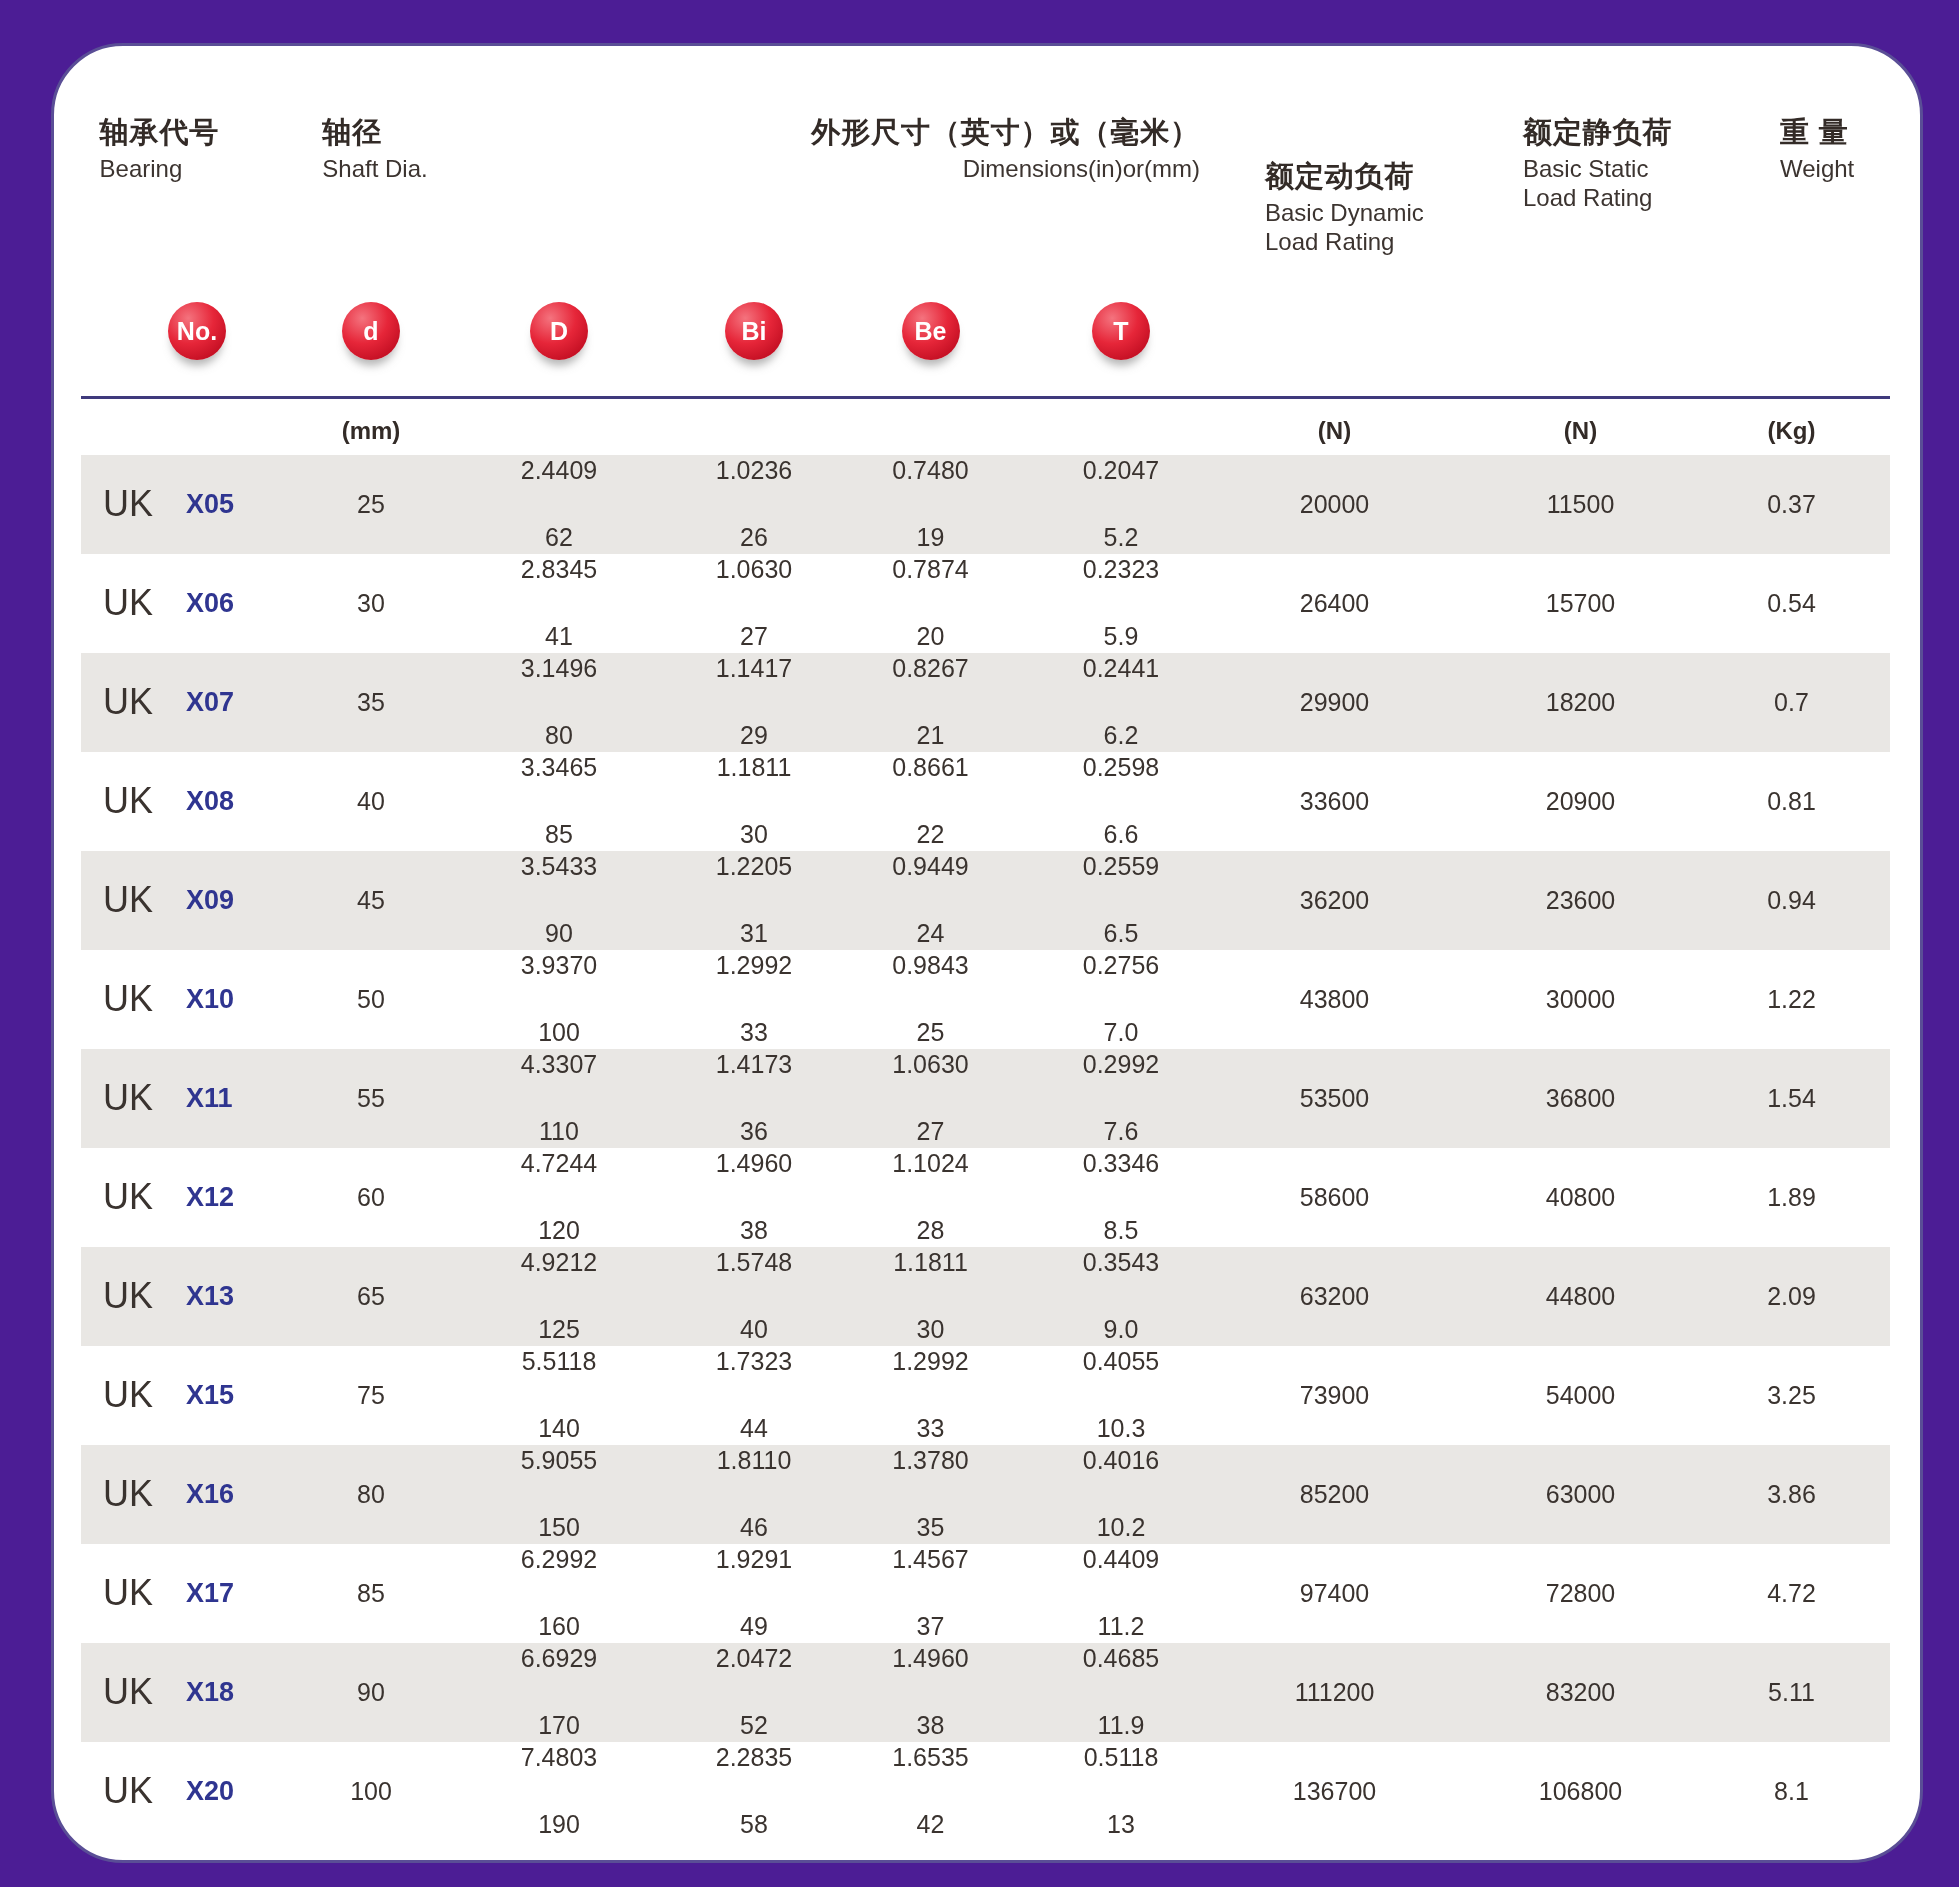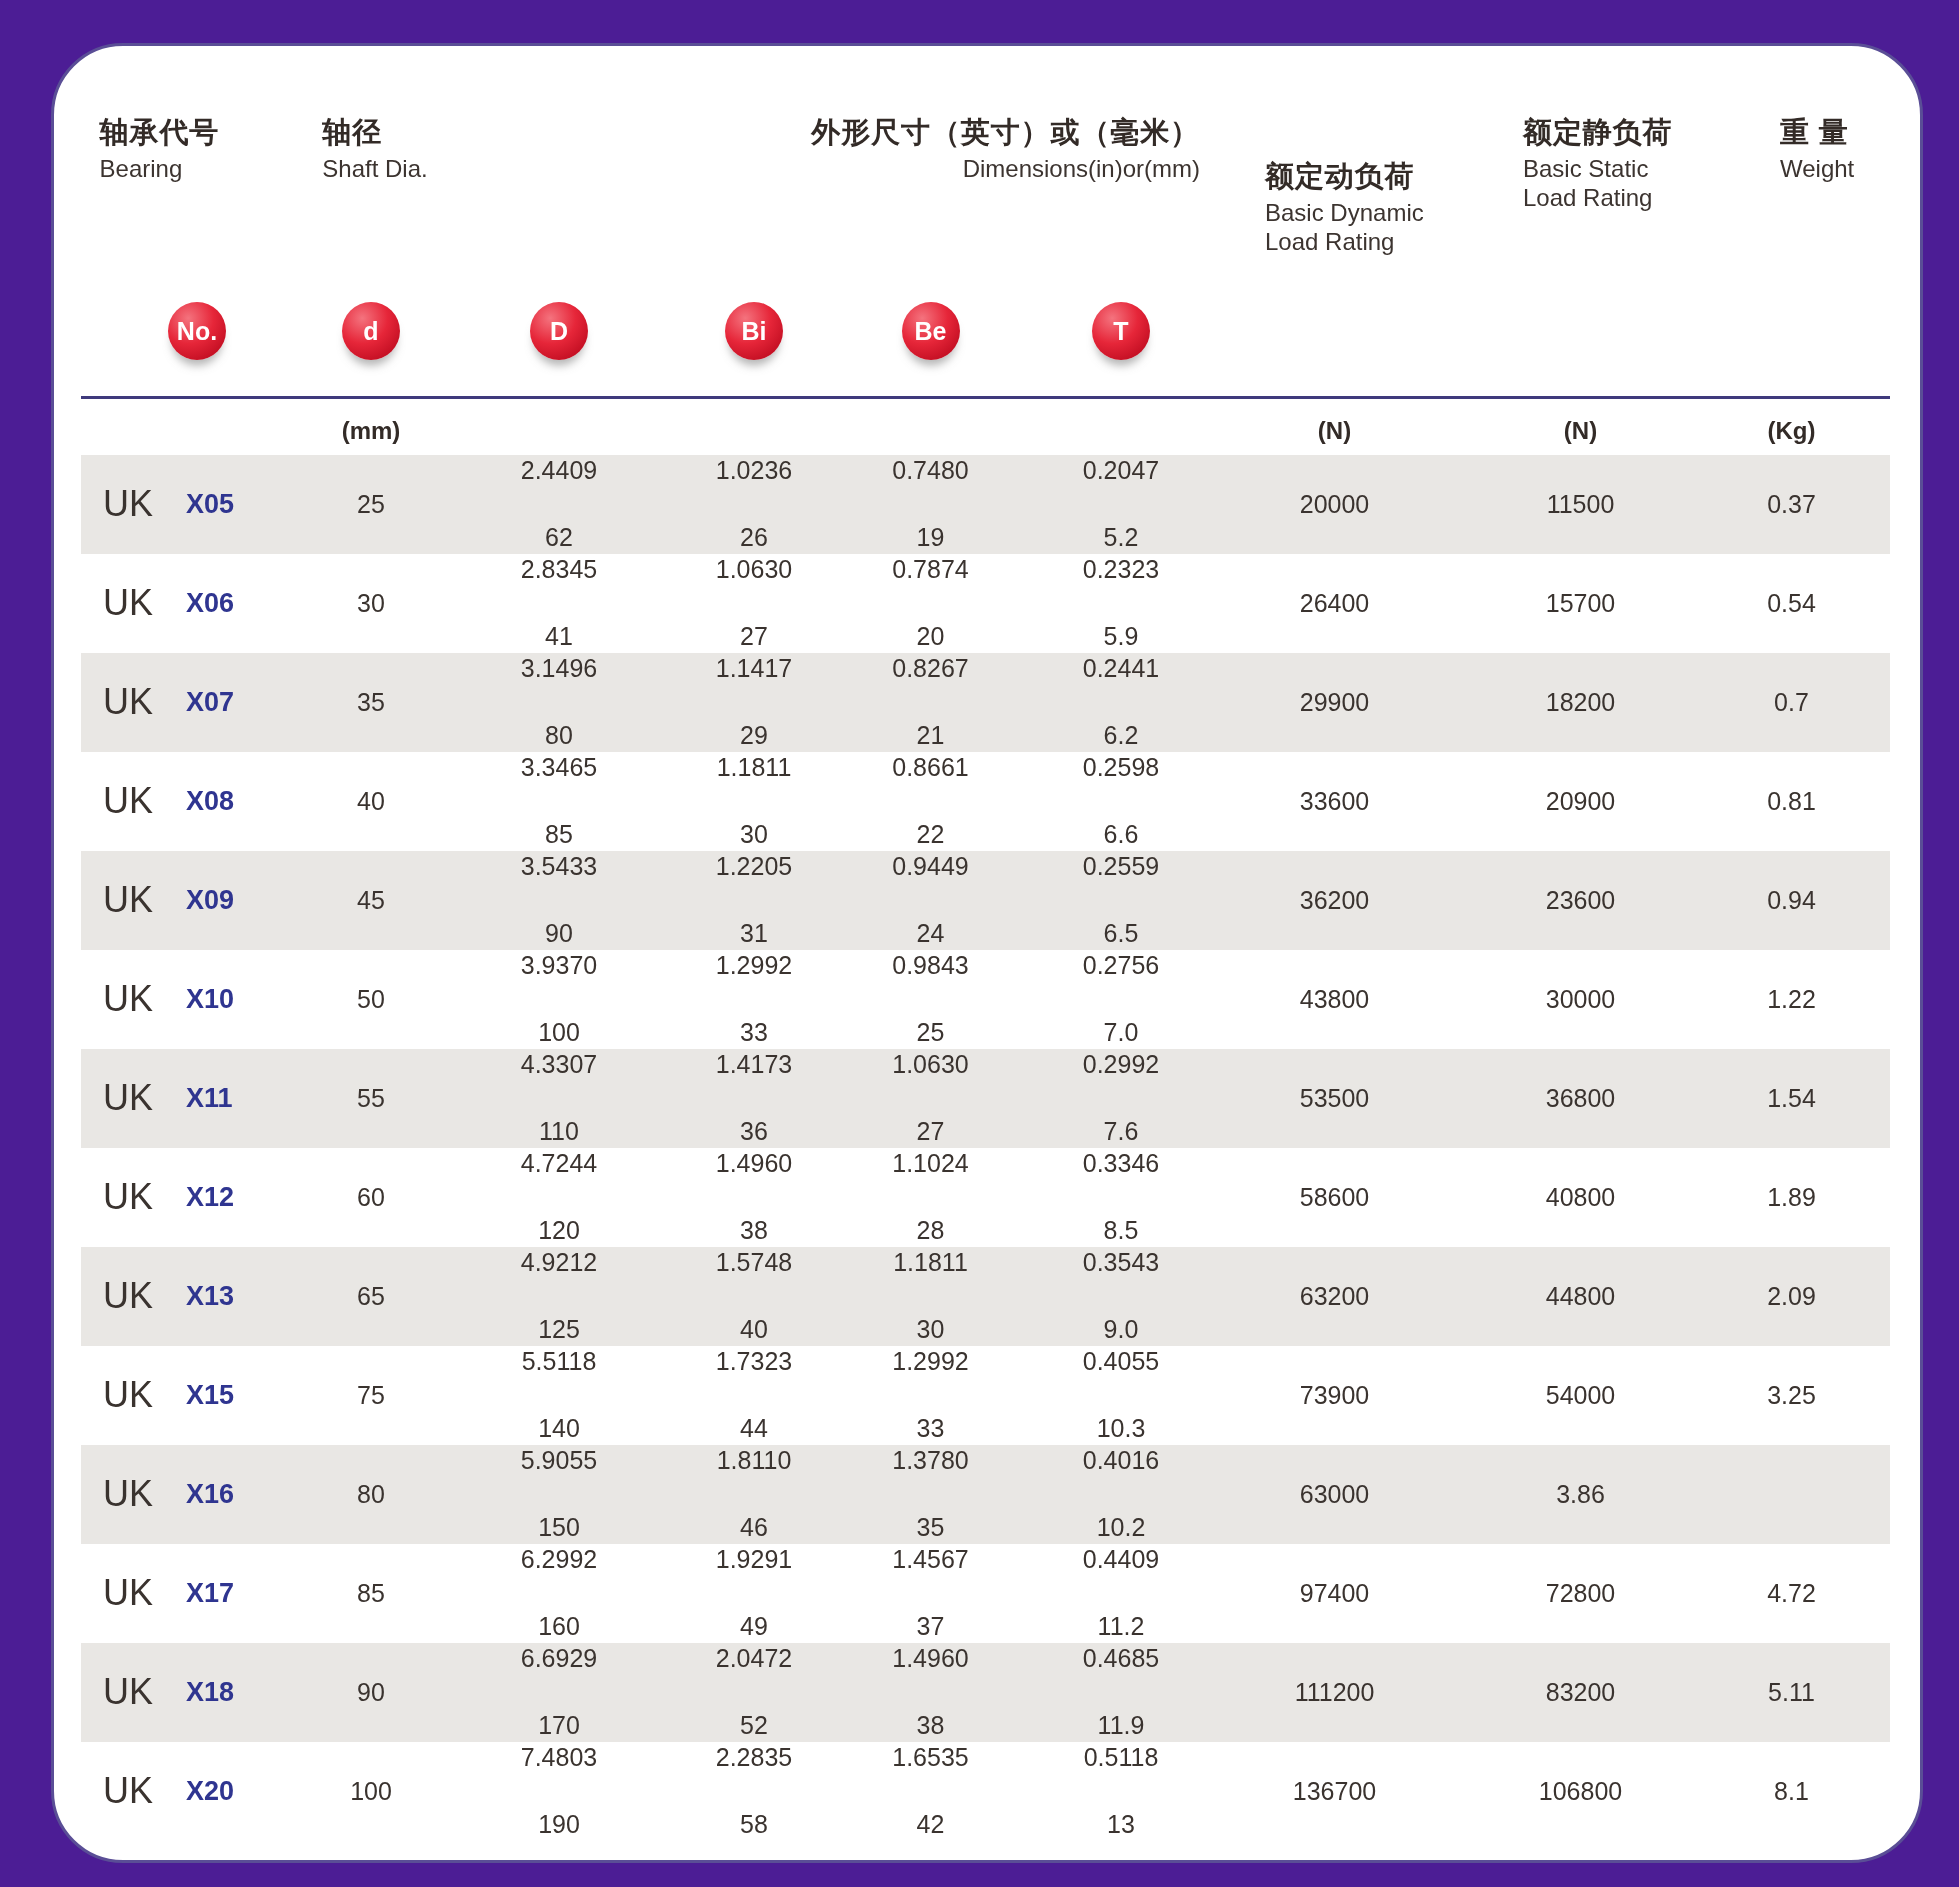--- a/index.html
+++ b/index.html
@@ -410,20 +410,21 @@
       <span>46</span>
     </div>
     <div class="c dim">
       <span>1.3780</span>
       <span>35</span>
     </div>
     <div class="c dim">
       <span>0.4016</span>
       <span>10.2</span>
     </div>
+    <div class="c">85200</div>
     <div class="c">63000</div>
     <div class="c">3.86</div>
   </div>
 
   <div class="grid9 trow">
     <div class="c c1">
       <span class="uk">UK</span>
       <span class="model">X17</span>
     </div>
     <div class="c">85</div>

